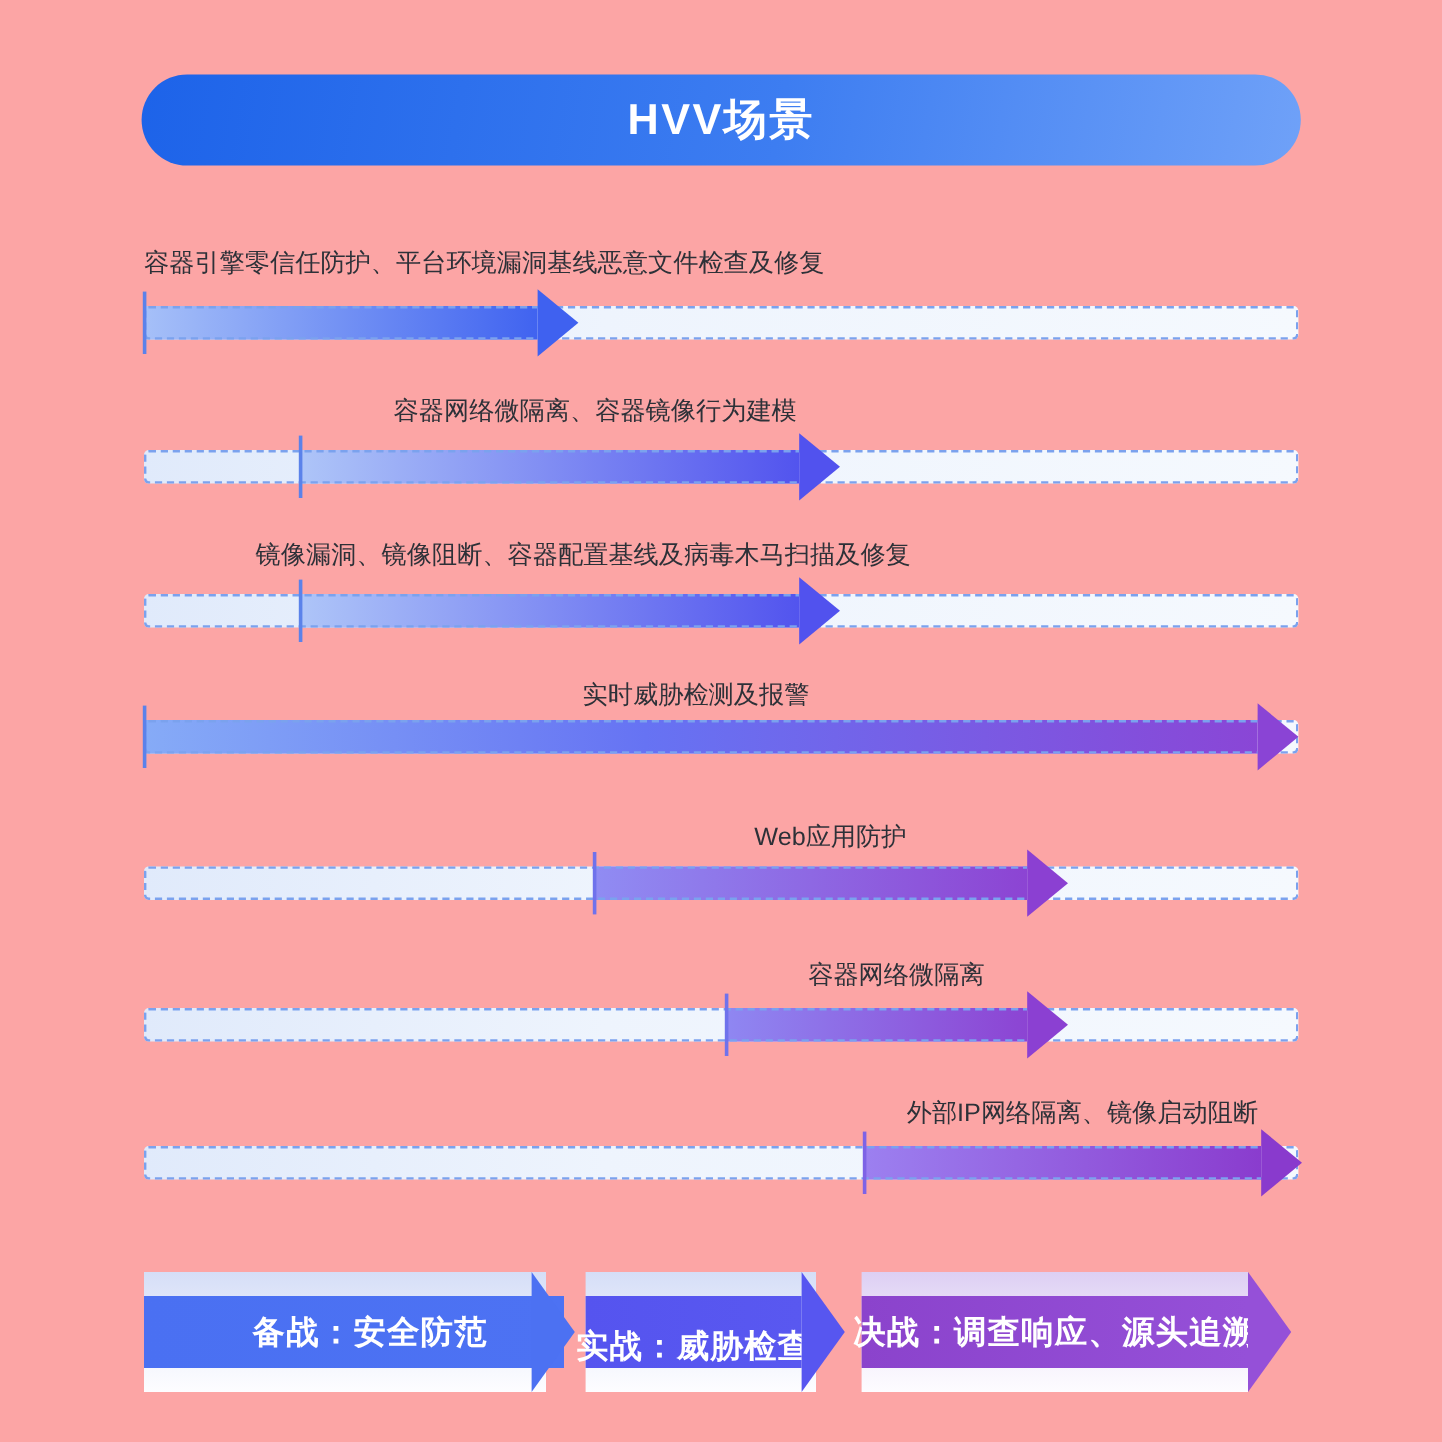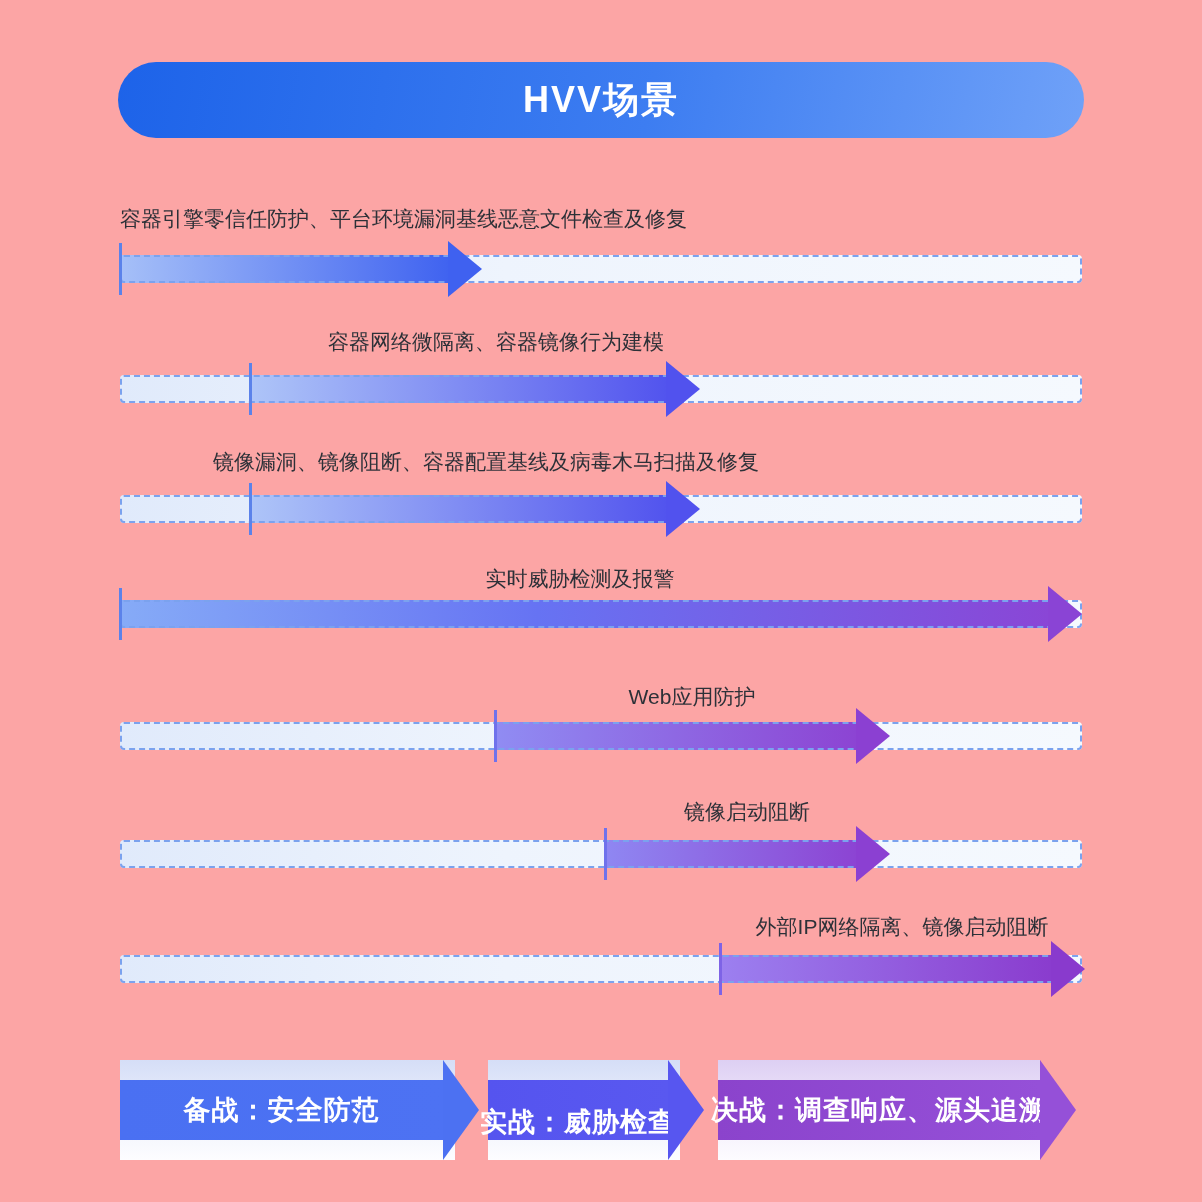--- a/index.html
+++ b/index.html
@@ -63,21 +63,21 @@
   .phase-bar {
     position:absolute; top:20px; height:60px; z-index:2;
     display:flex; align-items:center; justify-content:center;
     color:#ffffff; font-size:27px; font-weight:bold; white-space:nowrap; letter-spacing:1px;
   }
   .phase-head {
     position:absolute; top:0; width:0; height:0; z-index:2;
     border-top:50px solid transparent; border-bottom:50px solid transparent;
     border-left-width:36px; border-left-style:solid;
   }
-  .bar-prepare { background:linear-gradient(90deg,#4a70f2,#4d72f3); }
+  .bar-prepare { background:linear-gradient(90deg,#4a70f2,#4d72f3);padding-left:27px; }
   .head-prepare { border-left-color:#4c71f2; }
   .bar-combat { background:linear-gradient(90deg,#5554ef,#5958f0);align-items:flex-end; }
   .head-combat { border-left-color:#5756f0; }
   .bar-final { background:linear-gradient(90deg,#8b43cc,#9550d8); }
   .head-final { border-left-color:#9550d8; }
 </style>
 </head>
 <body>
 
 <div class="canvas">
@@ -125,21 +125,21 @@
   <div class="row r5" style="top:722px;">
     <div class="row-label centered" style="top:-39px; left:572px;">Web应用防护</div>
     <div class="track">
       <div class="arrow-bar" style="left:375px; width:361px;"></div>
       <div class="arrow-head" style="left:736px;"></div>
       <div class="tick" style="left:374px;"></div>
     </div>
   </div>
 
   <div class="row r6" style="top:840px;">
-    <div class="row-label centered" style="top:-42px; left:627px;">镜像启动阻断</div>
+    <div class="row-label centered" style="top:-42px; left:627px;">容器网络微隔离</div>
     <div class="track">
       <div class="arrow-bar" style="left:485px; width:251px;"></div>
       <div class="arrow-head" style="left:736px;"></div>
       <div class="tick" style="left:484px;"></div>
     </div>
   </div>
 
   <div class="row r7" style="top:955px;">
     <div class="row-label centered" style="top:-42px; left:782px;">外部IP网络隔离、镜像启动阻断</div>
     <div class="track">

